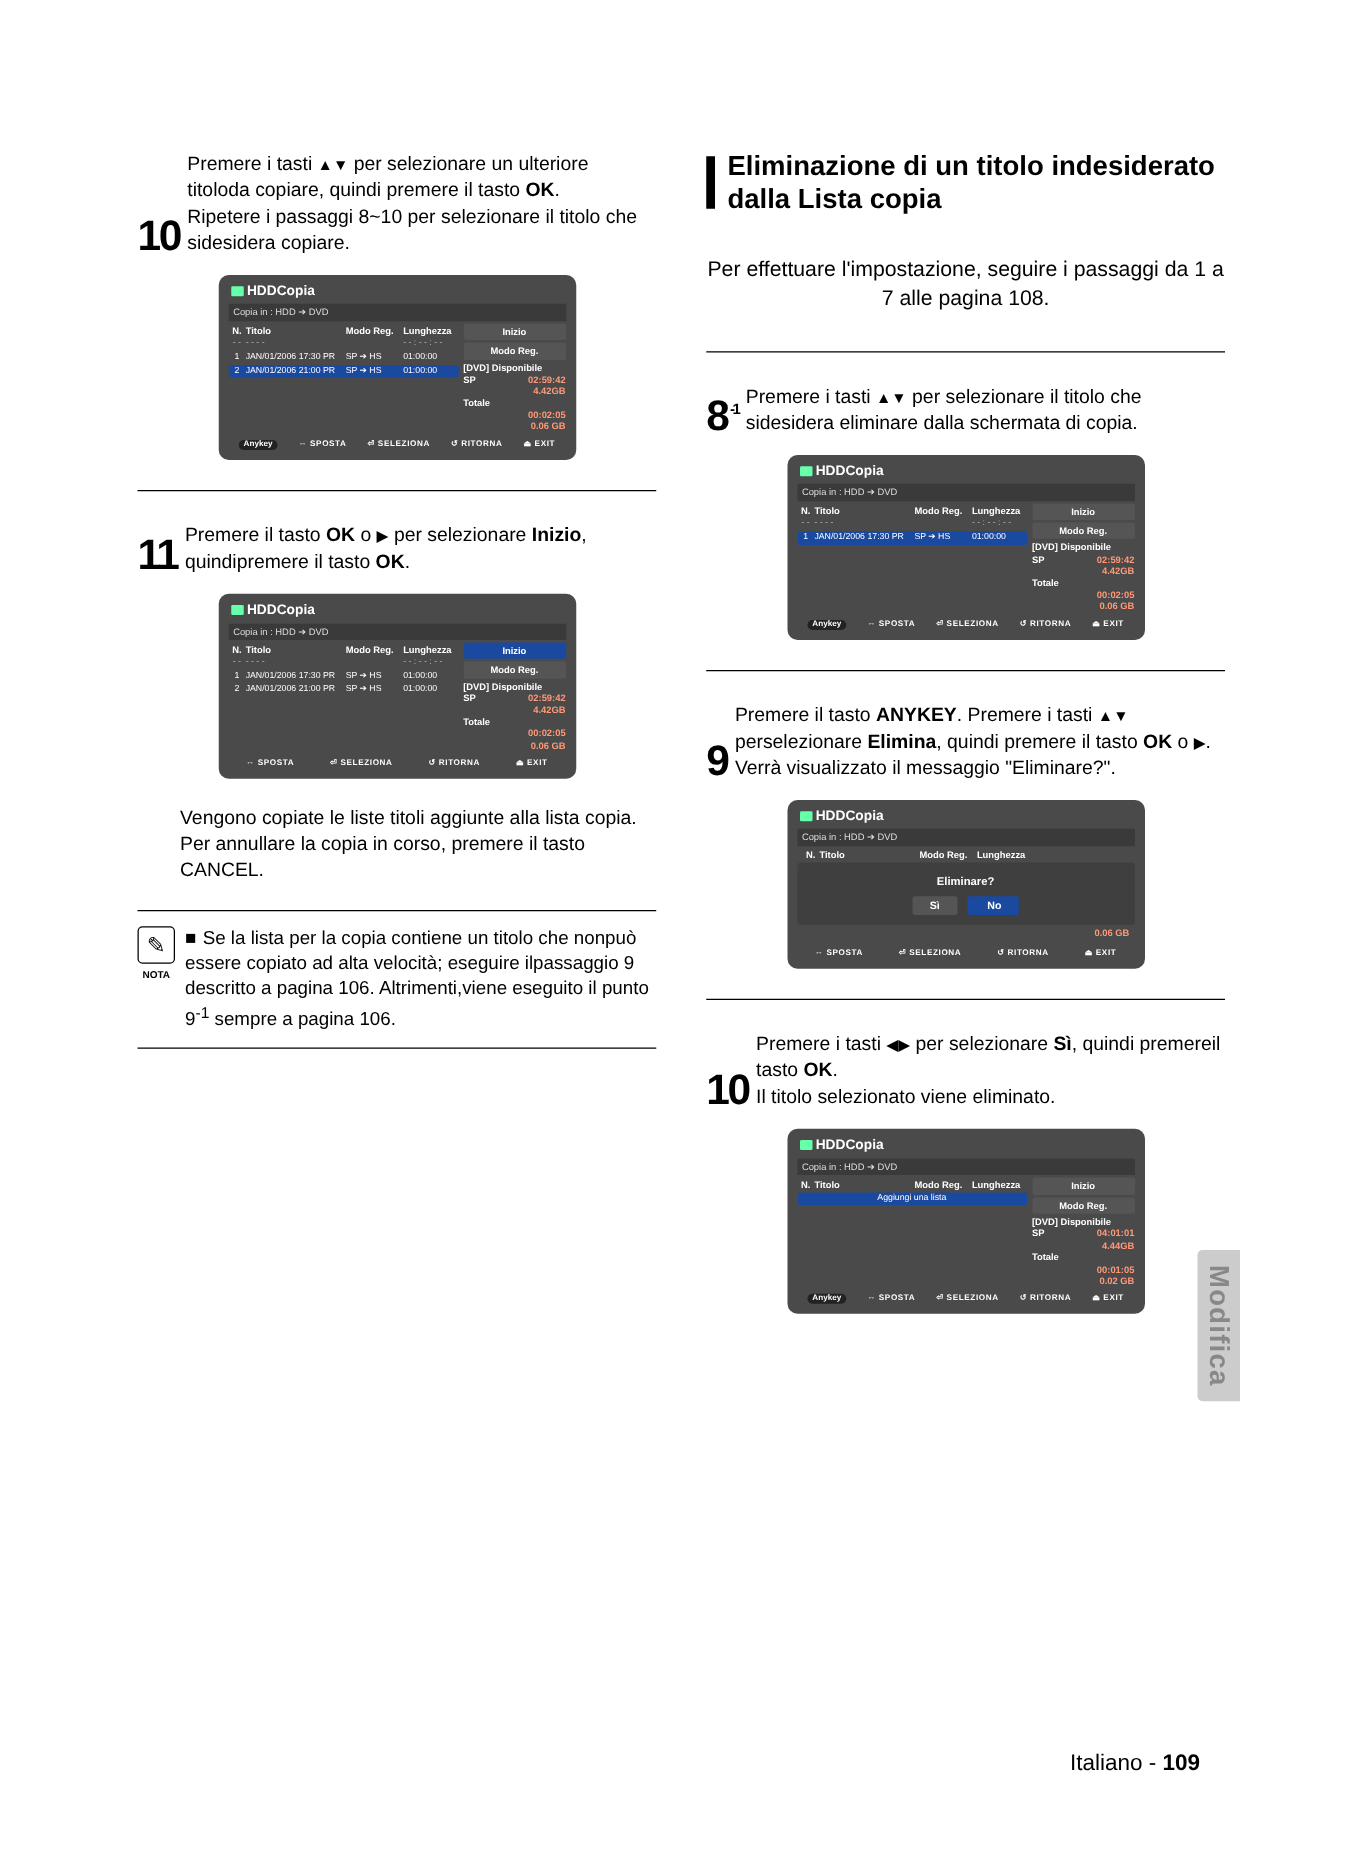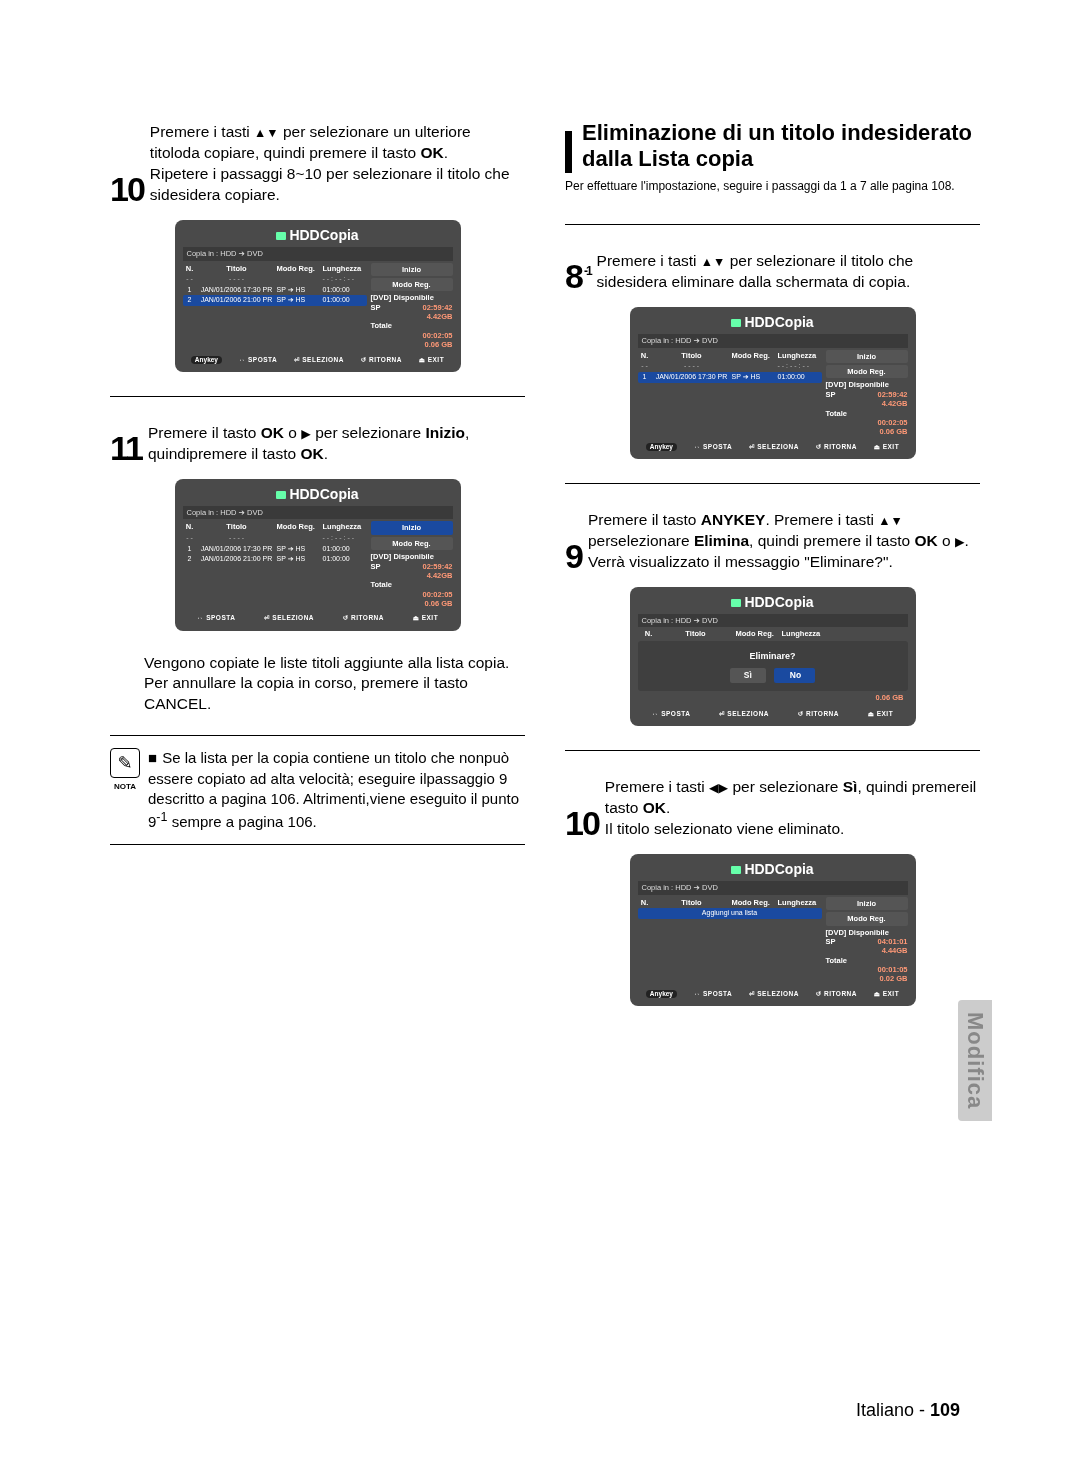--- a/index.html
+++ b/index.html
@@ -44,37 +44,38 @@
     line-height: 1.35;
     padding-top: 2px;
   }
   .step-text .b { font-weight: bold; }
   .after-step { font-size: 15.5px; line-height: 1.35; margin: 10px 0 18px 34px; }
   .hr { border: none; border-top: 1px solid #000; margin: 24px 0; }
 
   
   .sect-heading {
     display: flex;
-    align-items: flex-end;
+    align-items: center;
     font-size: 22px;
     font-weight: bold;
     line-height: 1.2;
-    margin-bottom: 5px;
+    margin-bottom: 32px;
   }
   .sect-heading .bar {
     width: 7px;
     height: 42px;
     background: #000;
     margin-right: 10px;
     flex-shrink: 0;
   }
   .sect-intro {
-    font-size: 12px;
+    font-size: 17px;
     line-height: 1.35;
     margin-bottom: 30px;
+    text-align: center;
   }
 
   
   .note-row {
     display: flex;
     align-items: flex-start;
     gap: 8px;
     border-top: 1px solid #000;
     border-bottom: 1px solid #000;
     padding: 12px 0;
@@ -104,24 +105,24 @@
     margin: 14px auto 22px auto;
     background: #4a4a4a;
     color: #fff;
     border-radius: 8px;
     padding: 6px 8px 8px 8px;
     font-size: 8px;
     line-height: 1.25;
     font-family: Arial, sans-serif;
   }
   .scr-top {
-    display:flex; justify-content:center; align-items:center;
+    display:flex; justify-content:flex-start; align-items:center;
     padding: 1px 2px 3px 2px;
     font-weight: bold;
-    font-size: 14px;
+    font-size: 11px;
   }
   .scr-top .hdd-icon {
     display:inline-block; width:10px; height:8px;
     background:#6fa; margin-right:3px; vertical-align:middle;
     border-radius:1px;
   }
   .scr-sub {
     background:#3a3a3a;
     padding: 2px 4px;
     font-size:7.5px;
@@ -129,21 +130,21 @@
   }
   .scr-body { display:flex; gap:4px; margin-top:2px; }
   .scr-left { flex:1; }
   .scr-right { width:82px; display:flex; flex-direction:column; gap:2px; }
   .scr-hdr {
     display:flex; font-weight:bold; font-size:7.5px;
     padding: 1px 0;
   }
   .scr-hdr span, .scr-row-line span { display:inline-block; }
   .c-n { width:14px; text-align:center; }
-  .c-t { width:80px;text-align:center; }
+  .c-t { width:80px; }
   .c-m { width:46px; }
   .c-l { width:40px; }
   .scr-row-line {
     display:flex; font-size:7px; padding:1px 0;
   }
   .scr-row-line.dim { color:#bbb; }
   .scr-row-hi {
     background:#555; border-radius:2px; padding:1px 0;
   }
   .hi-blue { background:#1a4aa0 !important; color:#fff; }

